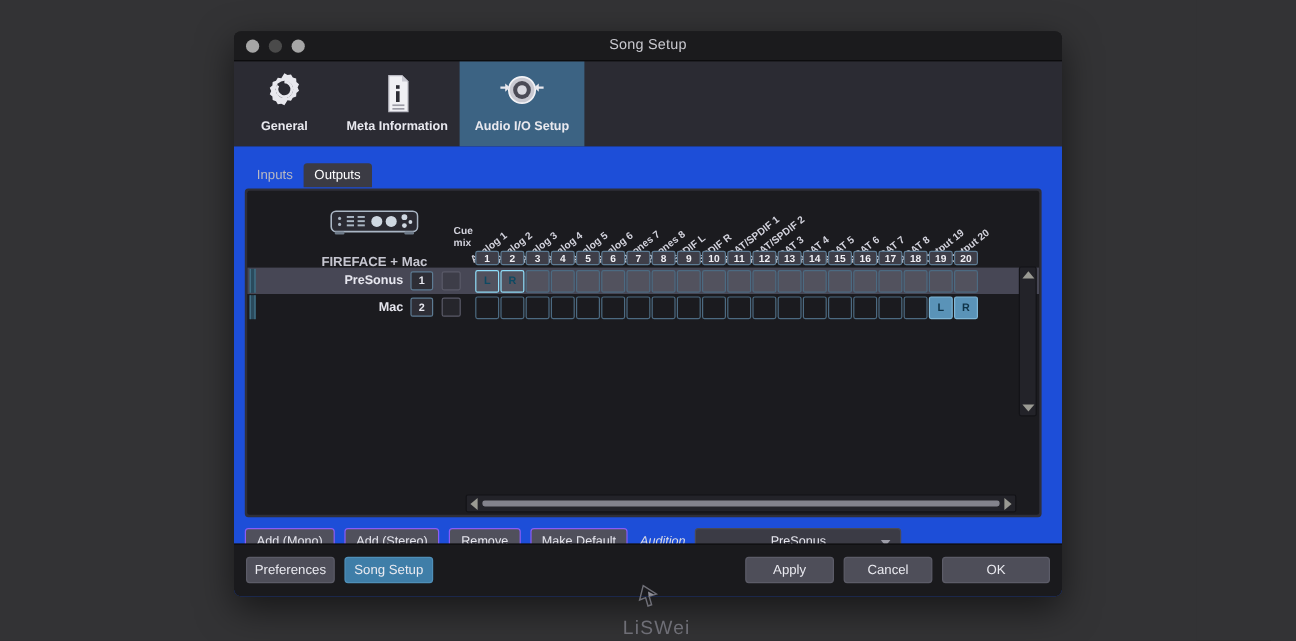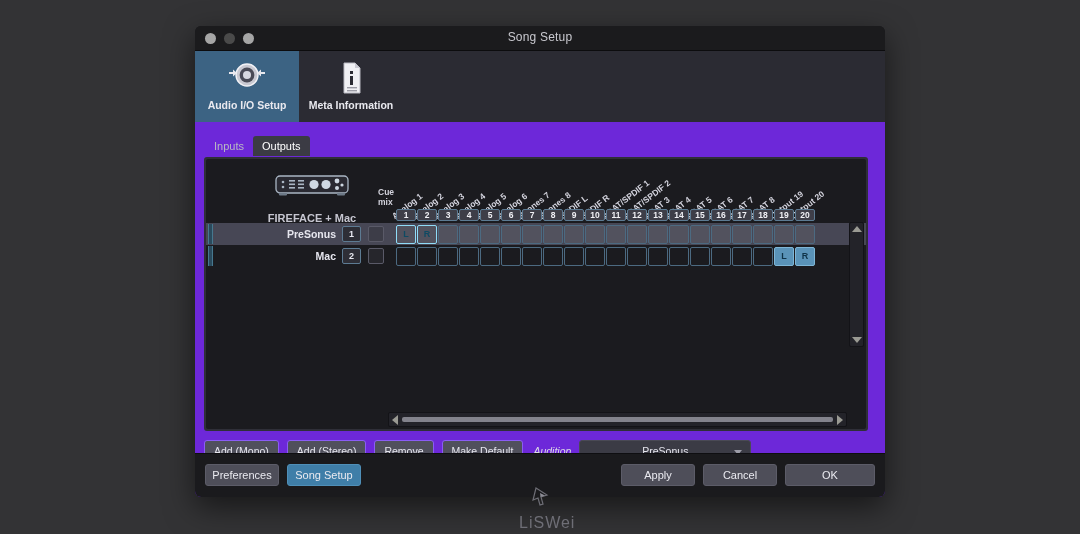--- a/index.html
+++ b/index.html
@@ -34,21 +34,21 @@
   .tbtn{
     width:84px;display:flex;flex-direction:column;align-items:center;
     justify-content:flex-start;padding-top:6px;cursor:default;
   }
   .tbtn.wide{width:104px;}
   .tbtn.active{background:#3c6383;}
   .tbtn .ic{height:42px;display:flex;align-items:center;justify-content:center;}
   .tbtn .lbl{font-size:10.5px;font-weight:bold;color:#e9e9ef;white-space:nowrap;}
 
   
-  .wbody{position:relative;height:376px;background:#6d28d9;}
+  .wbody{position:relative;height:376px;background:#1d4ed8;}
 
   .tabs{position:absolute;left:10px;top:14px;display:flex;align-items:flex-end;}
   .tab{
     font-size:11px;color:#b9b9c2;padding:4px 9px 4px;border-radius:3px 3px 0 0;
     background:transparent;cursor:default;
   }
   .tab.on{background:#3b3b44;color:#fff;}
 
   .panel{
     position:absolute;left:9px;top:35px;width:664px;height:274px;
@@ -178,46 +178,60 @@
       <div class="lights">
         <div class="light"></div>
         <div class="light mid"></div>
         <div class="light"></div>
       </div>
       <div class="title">Song Setup</div>
     </div>
 
     <div class="toolbar">
 
-
-      <div class="tbtn wide active">
+      <div class="tbtn">
         <div class="ic">
-          <svg width="46" height="40" viewBox="0 0 46 40">
-            <circle cx="23" cy="17" r="11" fill="#c9c9d2" stroke="#f2f2f6" stroke-width="1.4"></circle>
-            <circle cx="23" cy="17" r="7.4" fill="#4a4a56"></circle>
-            <circle cx="23" cy="17" r="4" fill="#d8d8e0"></circle>
-            <path d="M5 14 h4 v-2.5 l4 3.5 -4 3.5 V16 H5z" fill="#e8e8ee"></path>
-            <path d="M41 14 h-4 v-2.5 l-4 3.5 4 3.5 V16 h4z" fill="#e8e8ee"></path>
+          <svg width="40" height="40" viewBox="0 0 40 40">
+            <g fill="#e8e8ee">
+              <path d="M20 3 l2.6 1.4 2.9-.4 1.5 2.5 2.8 1 .2 2.9 2.2 1.9-1.2 2.7 1.2 2.7-2.2 1.9-.2 2.9-2.8 1-1.5 2.5-2.9-.4L20 29.8l-2.6-1.4-2.9.4-1.5-2.5-2.8-1-.2-2.9-2.2-1.9 1.2-2.7-1.2-2.7 2.2-1.9.2-2.9 2.8-1 1.5-2.5 2.9.4z"></path>
+            </g>
+            <circle cx="20" cy="16.4" r="7.2" fill="#2b2b33"></circle>
+            <path d="M20 10.2 a6.2 6.2 0 1 1 -5.4 3.1" fill="none" stroke="#e8e8ee" stroke-width="2.3"></path>
+            <path d="M24.6 10.4 l2.2 .3 -1.3 1.9z" fill="#e8e8ee"></path>
+            <path d="M15.4 22.4 l-2.2-.3 1.3-1.9z" fill="#e8e8ee"></path>
           </svg>
         </div>
-        <div class="lbl">Audio I/O Setup</div>
+        <div class="lbl">General</div>
       </div>
 
       <div class="tbtn wide">
         <div class="ic">
           <svg width="40" height="40" viewBox="0 0 40 40">
             <path d="M13 5 h11 l5 5 v25 h-16z" fill="#f0f0f4" stroke="#b9b9c2" stroke-width="1"></path>
             <path d="M24 5 v5 h5z" fill="#c9c9d2"></path>
             <rect x="19" y="13" width="3" height="3" fill="#2b2b33"></rect>
             <rect x="19" y="18" width="3" height="9" fill="#2b2b33"></rect>
             <rect x="16" y="29" width="10" height="1.4" fill="#9c9ca6"></rect>
             <rect x="16" y="32" width="10" height="1.4" fill="#9c9ca6"></rect>
           </svg>
         </div>
         <div class="lbl">Meta Information</div>
+      </div>
+
+      <div class="tbtn wide active">
+        <div class="ic">
+          <svg width="46" height="40" viewBox="0 0 46 40">
+            <circle cx="23" cy="17" r="11" fill="#c9c9d2" stroke="#f2f2f6" stroke-width="1.4"></circle>
+            <circle cx="23" cy="17" r="7.4" fill="#4a4a56"></circle>
+            <circle cx="23" cy="17" r="4" fill="#d8d8e0"></circle>
+            <path d="M5 14 h4 v-2.5 l4 3.5 -4 3.5 V16 H5z" fill="#e8e8ee"></path>
+            <path d="M41 14 h-4 v-2.5 l-4 3.5 4 3.5 V16 h4z" fill="#e8e8ee"></path>
+          </svg>
+        </div>
+        <div class="lbl">Audio I/O Setup</div>
       </div>
 
     </div>
 
     <div class="wbody">
 
       <div class="tabs">
         <div class="tab">Inputs</div>
         <div class="tab on">Outputs</div>
       </div>

